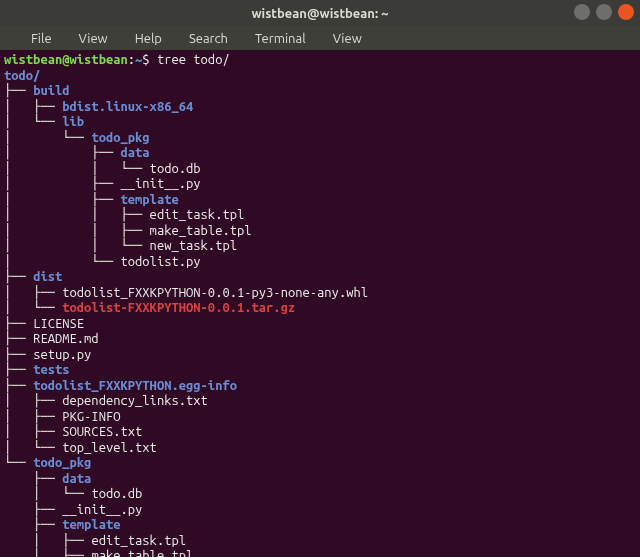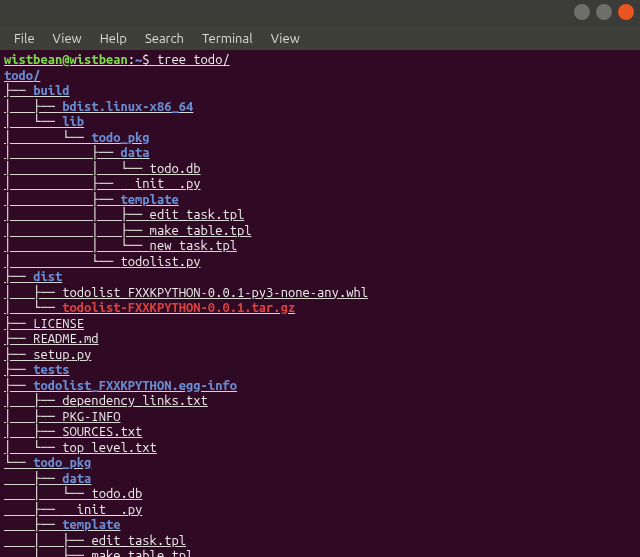--- a/index.html
+++ b/index.html
@@ -41,55 +41,55 @@
     color: #3a3a3a;
   }
   .wbtn.min { background: #6e6e6a; }
   .wbtn.max { background: #6e6e6a; }
   .wbtn.close { background: #e95420; }
   .menubar {
     height: 24px;
     background: #3f3f3a;
     display: flex;
     align-items: center;
-    gap: 2px;
-    padding: 0 6px;
+    gap: 11px;
+    padding: 0 23px;
     color: #dcdcd7;
     font-family: Ubuntu, sans-serif;
     font-size: 13px;
   }
   .menu-item {
     padding: 2px 8px;
     cursor: pointer;
   }
   .terminal {
     flex: 1;
     background: #300a24;
     color: #d7d7cf;
     padding: 2px 4px 8px 4px;
     height: calc(557px - 26px - 24px);
     overflow: hidden;
-    text-decoration: underline;
   }
   .terminal pre {
     font-family: "Ubuntu Mono", "DejaVu Sans Mono", monospace;
     font-size: 13px;
     line-height: 15.5px;
     white-space: pre;
   }
   .c-user { color: #7fd94c; font-weight: bold; }
   .c-path { color: #6a8ed4; font-weight: bold; }
   .c-white { color: #eeeeec; }
   .c-dir { color: #6a8ed4; font-weight: bold; }
   .c-red { color: #d74242; font-weight: bold; }
 </style>
 </head>
 <body>
 
 <div class="titlebar">
+  <span>wistbean@wistbean: ~</span>
   <div class="window-controls">
     <div class="wbtn min"></div>
     <div class="wbtn max"></div>
     <div class="wbtn close"></div>
   </div>
 </div>
 
 <div class="menubar">
   <span class="menu-item">File</span>
   <span class="menu-item">View</span>

